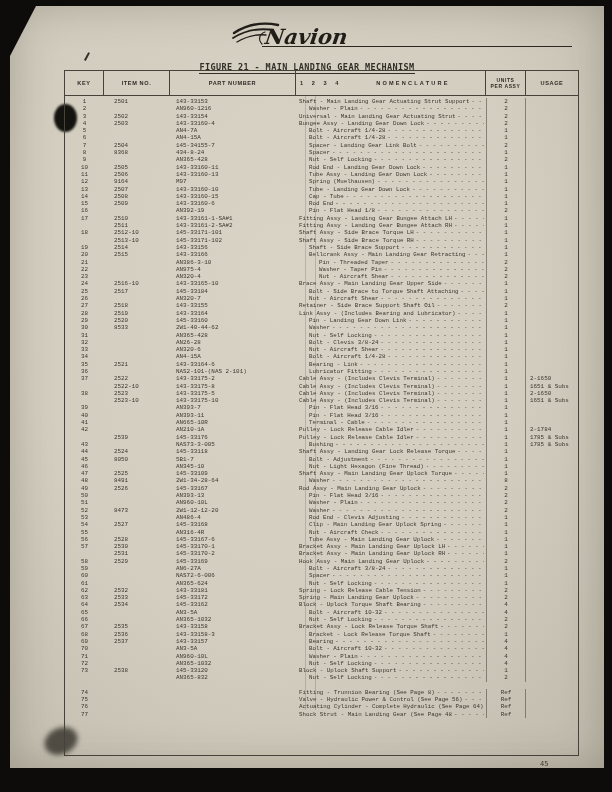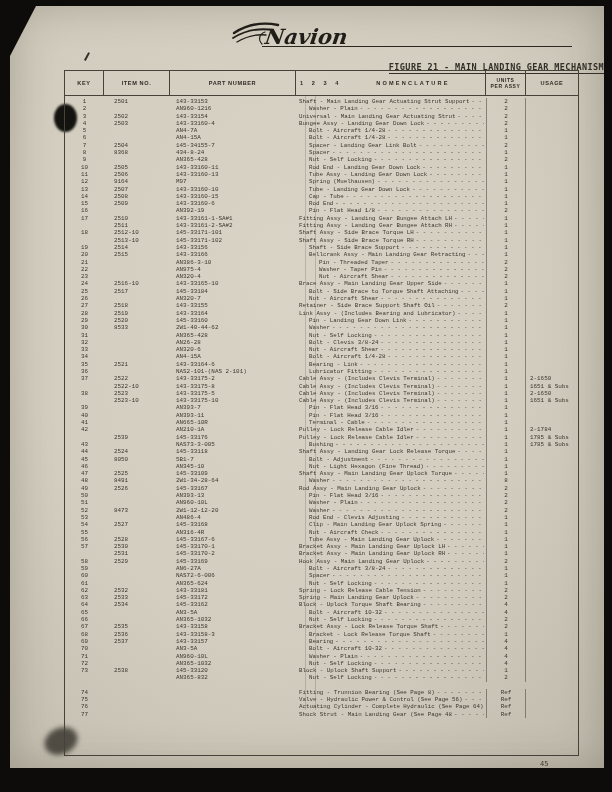--- a/index.html
+++ b/index.html
@@ -9,21 +9,21 @@
         box-shadow:inset 0 0 40px rgba(60,55,45,.25);}
   
   .wedge{position:absolute;left:0;top:0;width:26px;height:50px;background:#0d0c0a;clip-path:polygon(0 0,100% 0,0 100%);}
   .blob{position:absolute;background:#151310;border-radius:50%;filter:blur(1.2px);}
   .smudge{position:absolute;background:#2a2620;border-radius:50%;filter:blur(2.5px);opacity:.75;}
   .pen-tick{position:absolute;width:1.5px;height:9px;background:#33302a;transform:rotate(28deg);}
   
   #logo{position:absolute;left:222px;top:12px;width:160px;height:34px;}
   #logo-underline{position:absolute;left:252px;top:40px;width:310px;height:1px;background:#2b2822;}
   
-  #figure-title{position:absolute;left:0;top:50px;width:594px;text-align:right;}
+  #figure-title{position:absolute;left:0;top:50px;width:594px;text-align:center;}
   #figure-title span{font-family:"DejaVu Sans Mono",monospace;font-weight:bold;font-size:8.5px;
         letter-spacing:.4px;color:#33302a;border-bottom:1px solid #33302a;padding-bottom:1px;}
   
   #table{position:absolute;left:54px;top:64px;width:515px;height:686px;border:1.5px solid #45423a;
          box-sizing:border-box;background:transparent;}
   #thead{display:flex;height:24px;border-bottom:1px solid #45423a;align-items:stretch;color:#2e2b26;}
   .hc{box-sizing:border-box;border-right:1px solid #45423a;display:flex;align-items:center;justify-content:center;
       font-size:5.6px;font-weight:bold;letter-spacing:.6px;text-align:center;}
   .hc:last-child{border-right:none;}
   .w-key{width:39px;} .w-item{width:66px;} .w-part{width:126px;} .w-nom{width:190px;} .w-units{width:40px;} .w-usage{width:54px;flex:1;}

